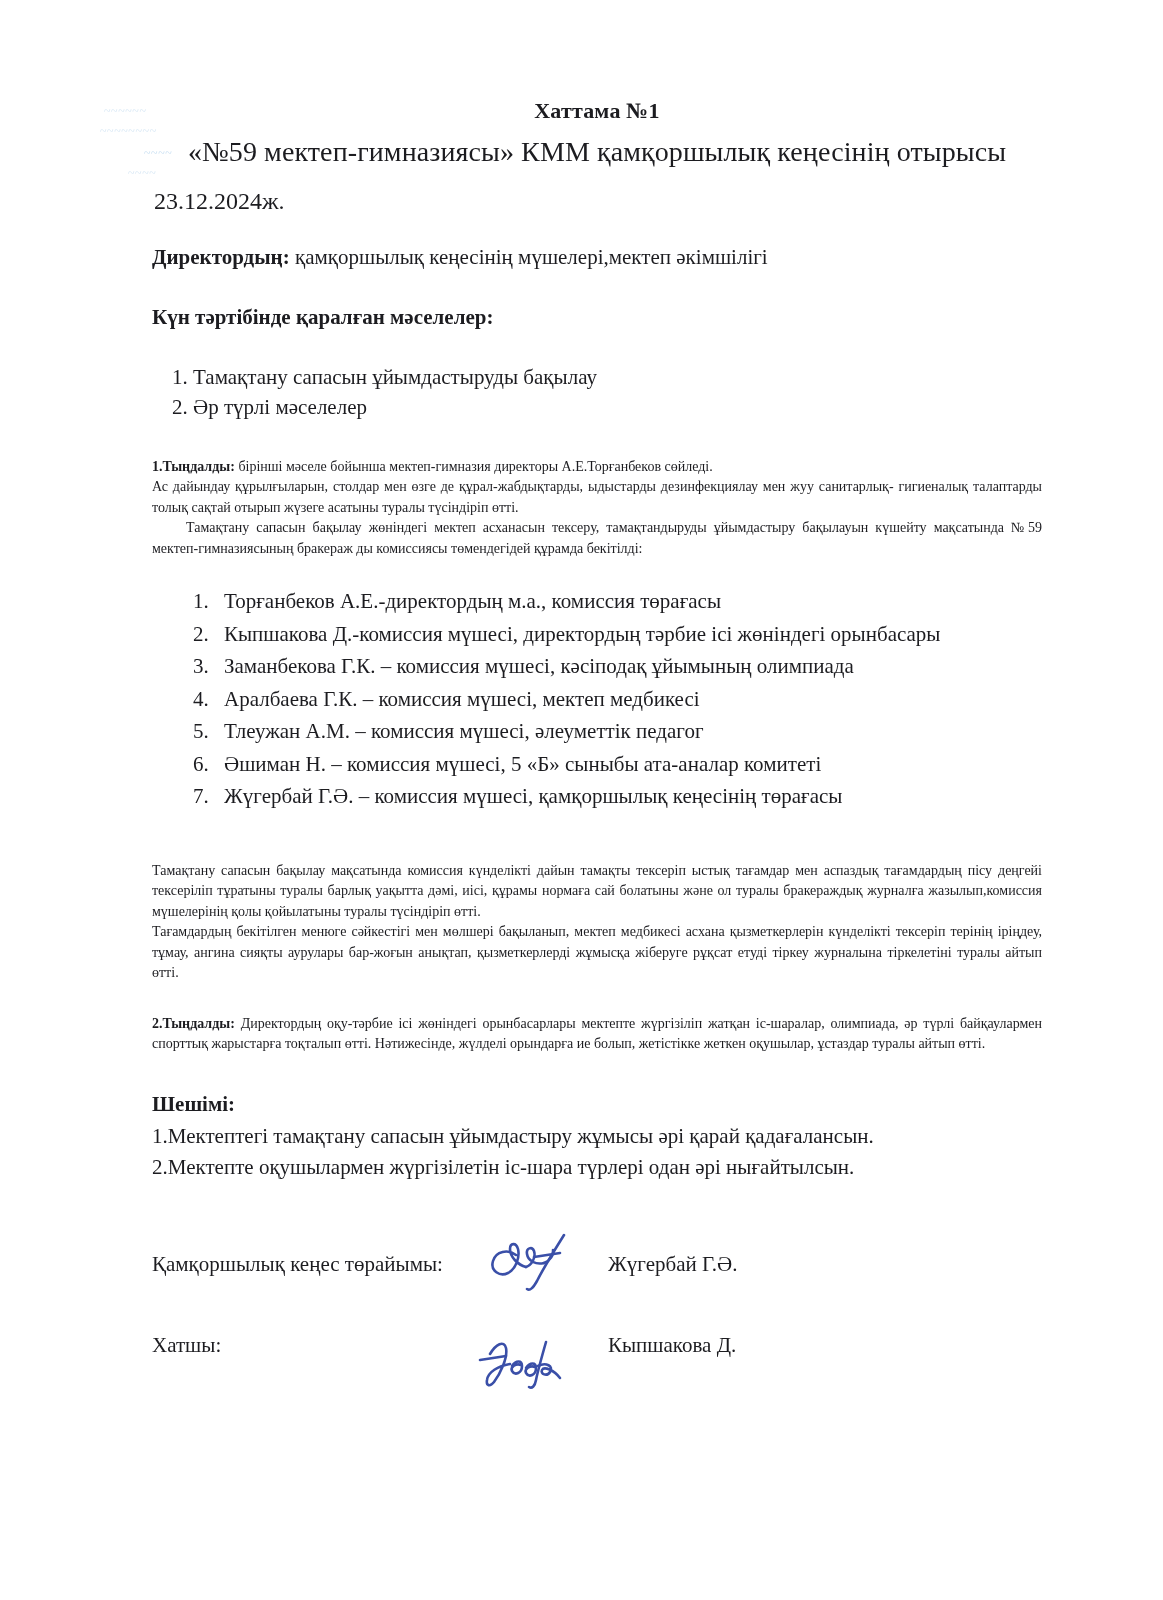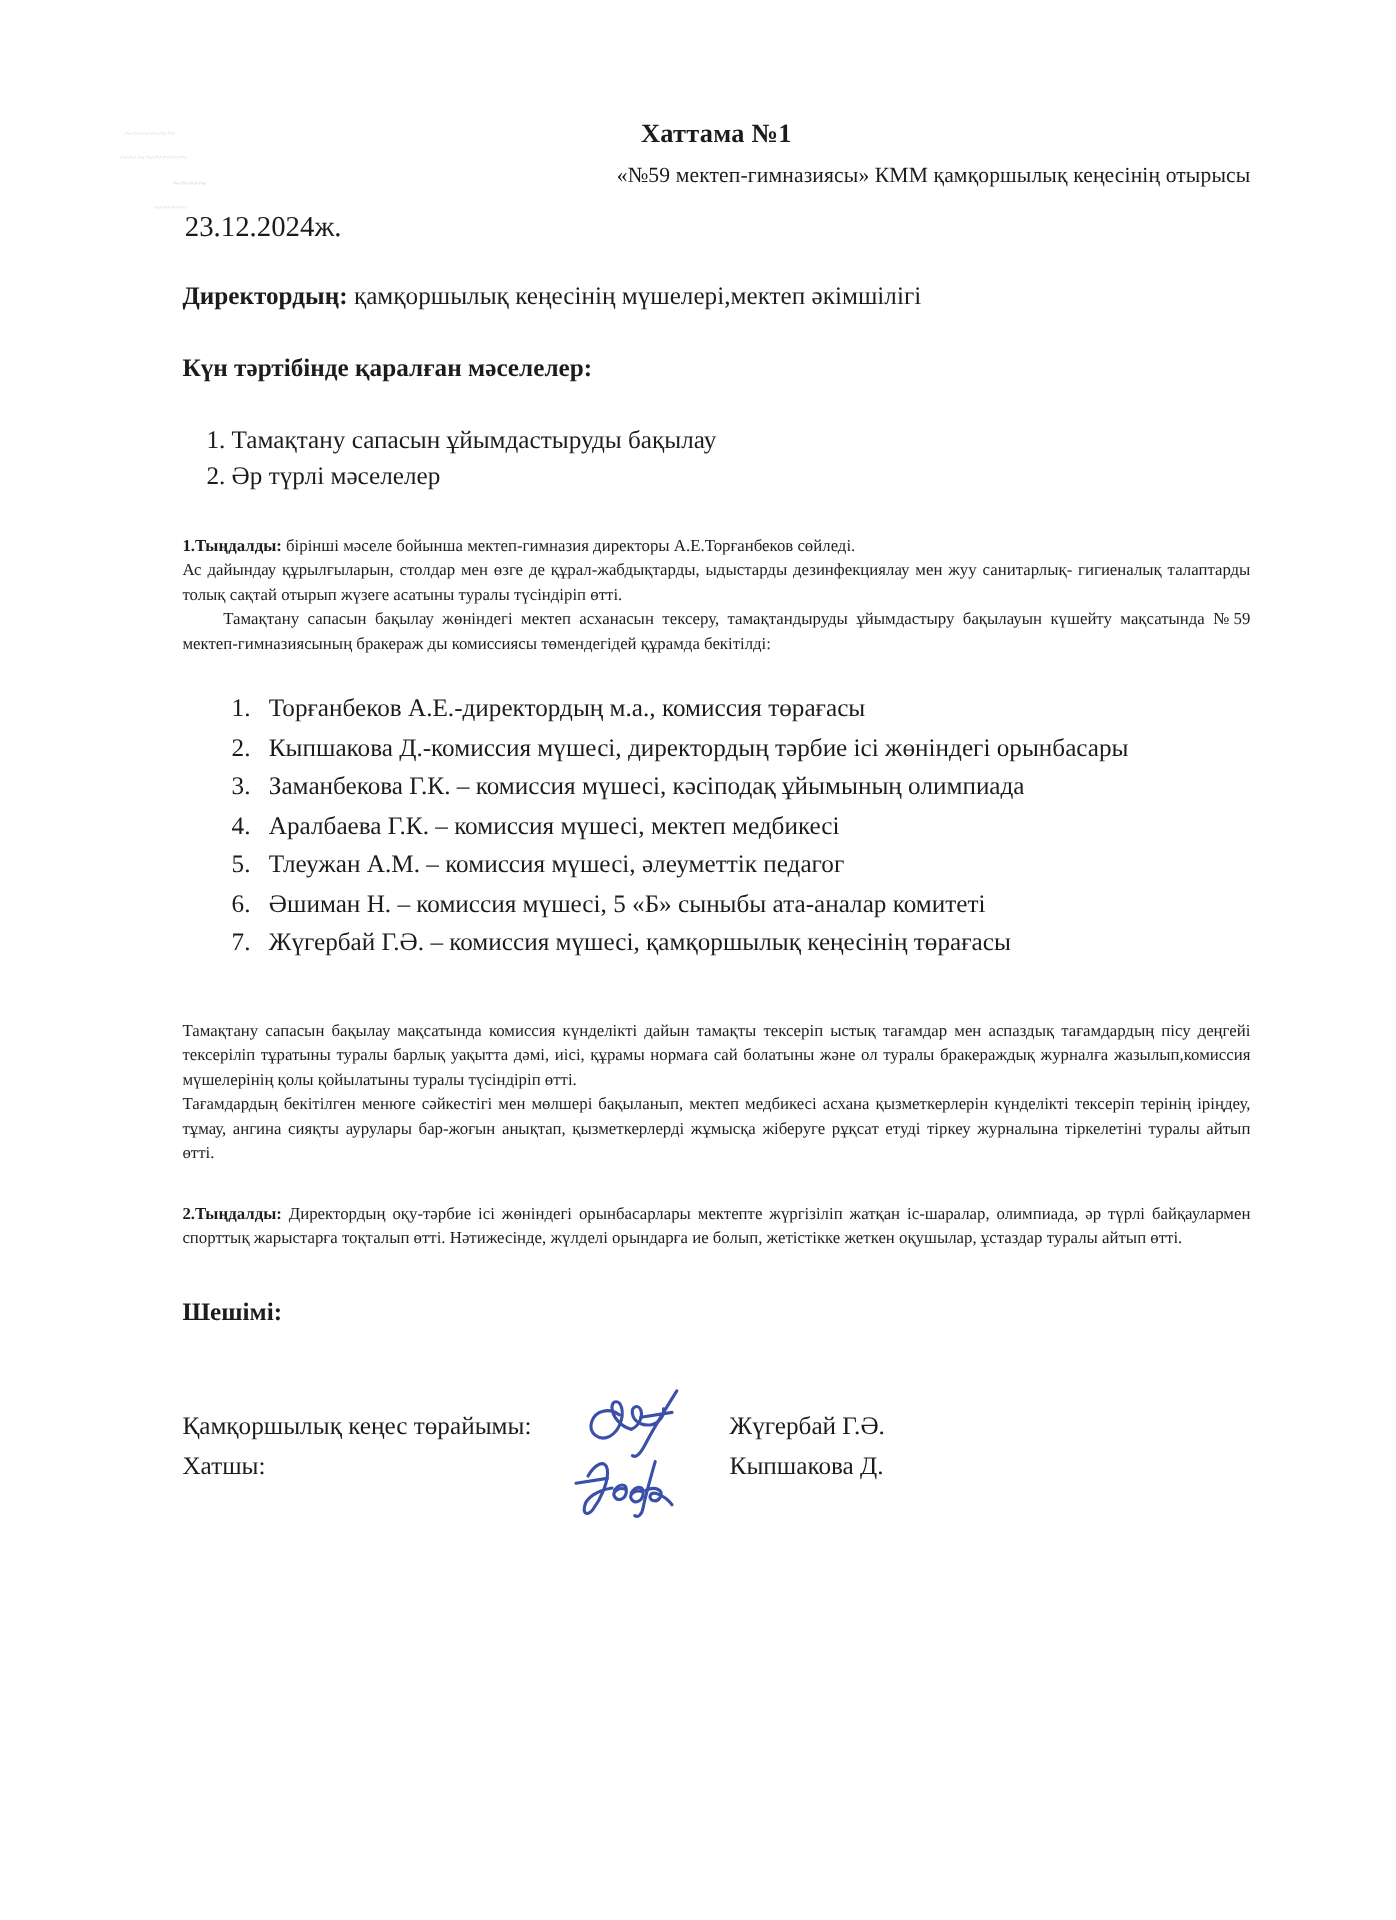--- a/index.html
+++ b/index.html
@@ -55,22 +55,22 @@
   }
 
   .doc-title {
     text-align: center;
     font-weight: bold;
     font-size: 22px;
     margin-top: 98px;
     letter-spacing: .2px;
   }
   .doc-subtitle {
-    text-align: right;
-    font-size: 18px;
+    text-align: center;
+    font-size: 28px;
     margin-top: 12px;
     letter-spacing: .1px;
   }
   .doc-date {
     font-size: 24px;
     margin-top: 20px;
     margin-left: 2px;
   }
 
   .attendees { margin-top: 30px; font-size: 21px; }
@@ -101,21 +101,21 @@
 
   .decision-heading { margin-top: 38px; font-size: 21px; font-weight: bold; }
   .decision-list { margin-top: 4px; font-size: 21px; line-height: 1.45; }
 
   .signatures {
     margin-top: 66px;
     position: relative;
     font-size: 21px;
     line-height: 1.55;
   }
-  .sig-row { display: flex; align-items: baseline; }
+  .sig-row { display: flex; align-items: baseline; margin-top: 48px; }
   .sig-role { width: 338px; }
   .sig-sign { width: 118px; position: relative; }
   .sig-name { }
 
   .sig-ink {
     position: absolute;
     color: #3a4fa8;
   }
   .sig-ink svg { display: block; overflow: visible; }
   .sig1 { left: -8px; top: -42px; }
@@ -171,20 +171,24 @@
     <div class="gap-lg"></div>
 
     <div class="para">Тамақтану сапасын бақылау мақсатында комиссия күнделікті дайын тамақты тексеріп ыстық тағамдар мен аспаздық  тағамдардың пісу деңгейі тексеріліп тұратыны туралы барлық уақытта дәмі, иісі, құрамы нормаға сай болатыны және ол туралы бракераждық журналға жазылып,комиссия мүшелерінің қолы қойылатыны туралы түсіндіріп өтті.</div>
     <div class="para tight">Тағамдардың бекітілген менюге сәйкестігі мен мөлшері бақыланып, мектеп медбикесі асхана қызметкерлерін күнделікті тексеріп терінің іріңдеу, тұмау, ангина сияқты аурулары бар-жоғын анықтап, қызметкерлерді жұмысқа жіберуге рұқсат етуді тіркеу журналына тіркелетіні туралы айтып өтті.</div>
 
     <div class="para" style="margin-top:30px;">
       <b>2.Тыңдалды:</b><span>  Директордың оқу-тәрбие ісі жөніндегі орынбасарлары мектепте жүргізіліп жатқан іс-шаралар, олимпиада,  әр түрлі байқаулармен спорттық жарыстарға тоқталып өтті. Нәтижесінде, жүлделі орындарға ие болып, жетістікке жеткен оқушылар, ұстаздар туралы айтып өтті.</span>
     </div>
 
     <div class="decision-heading">Шешімі:</div>
+    <div class="decision-list">
+      <div>1.Мектептегі тамақтану сапасын ұйымдастыру жұмысы әрі қарай қадағалансын.</div>
+      <div>2.Мектепте оқушылармен жүргізілетін  іс-шара түрлері одан әрі нығайтылсын.</div>
+    </div>
 
     <div class="signatures">
 
       <div class="sig-row">
         <div class="sig-role">Қамқоршылық кеңес төрайымы:</div>
         <div class="sig-sign">
           <span class="sig-ink sig1" style="color: rgb(58, 79, 168);">
             <svg width="96" height="64" viewBox="0 0 96 64" fill="none" stroke="currentColor" stroke-width="2.6" stroke-linecap="round" stroke-linejoin="round">
               <path d="M34 26 C26 20, 14 22, 11 32 C8 42, 18 48, 26 44 C34 40, 38 28, 36 20 C34 13, 28 14, 28 20 C28 28, 36 36, 44 38"></path>
               <path d="M44 38 C50 36, 54 28, 52 22 C50 17, 44 19, 45 25 C46 32, 54 36, 62 34"></path>

